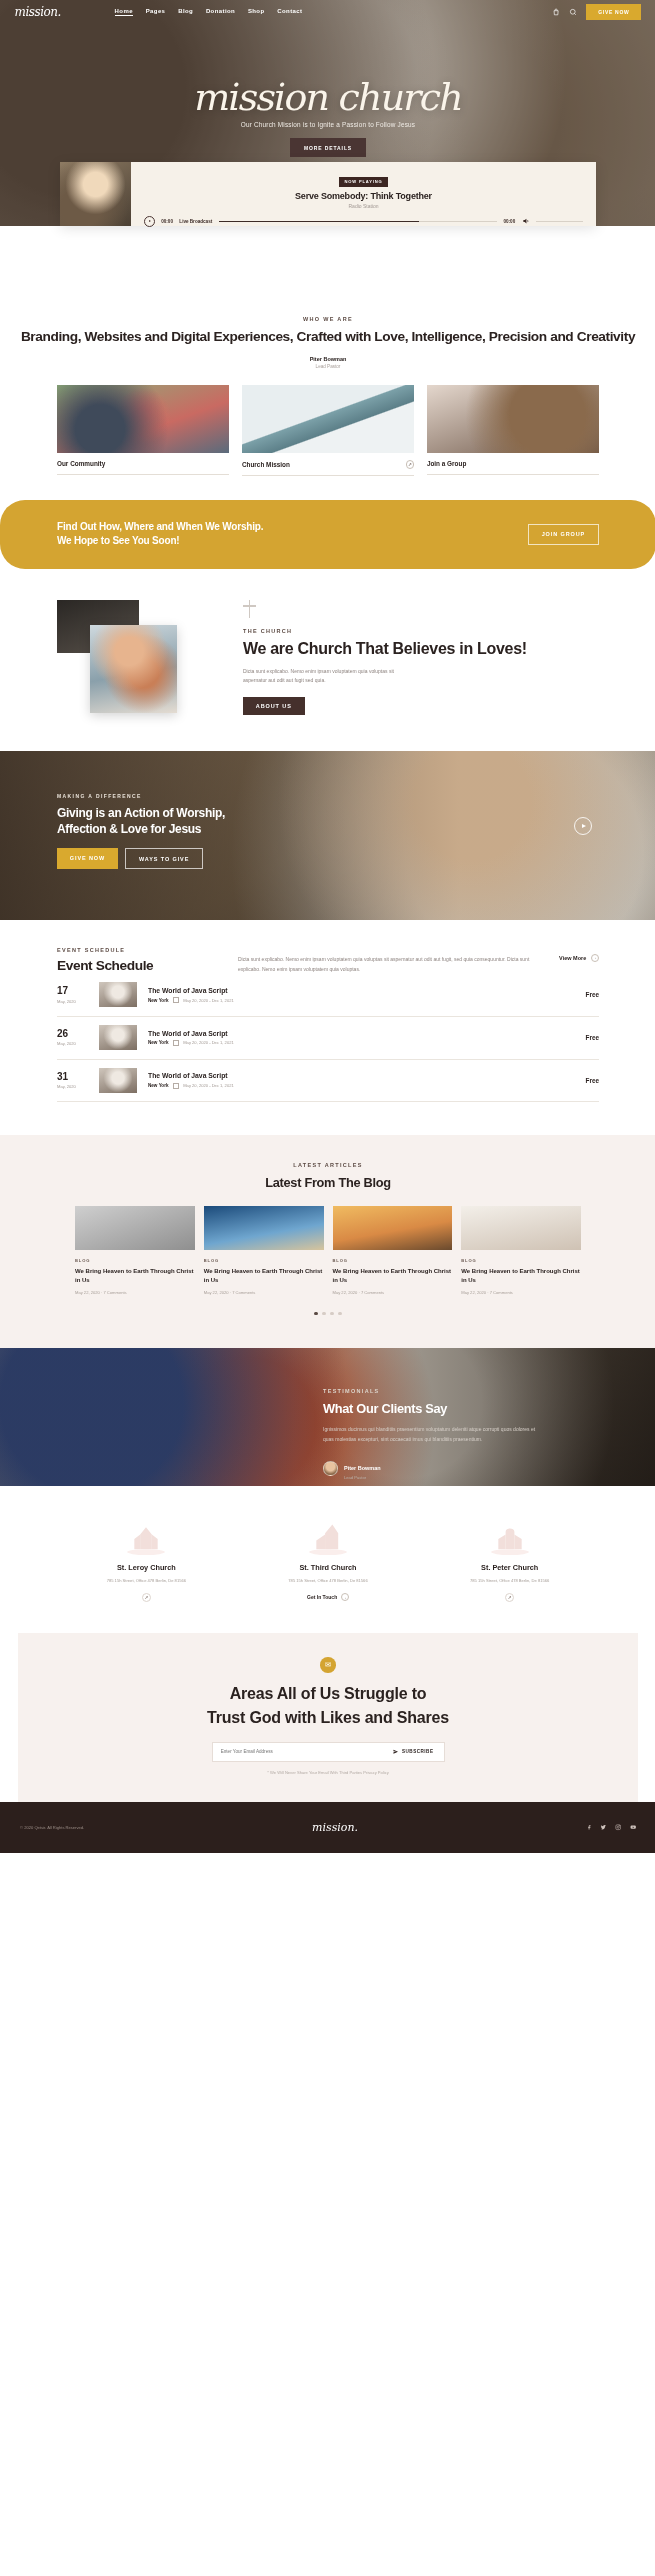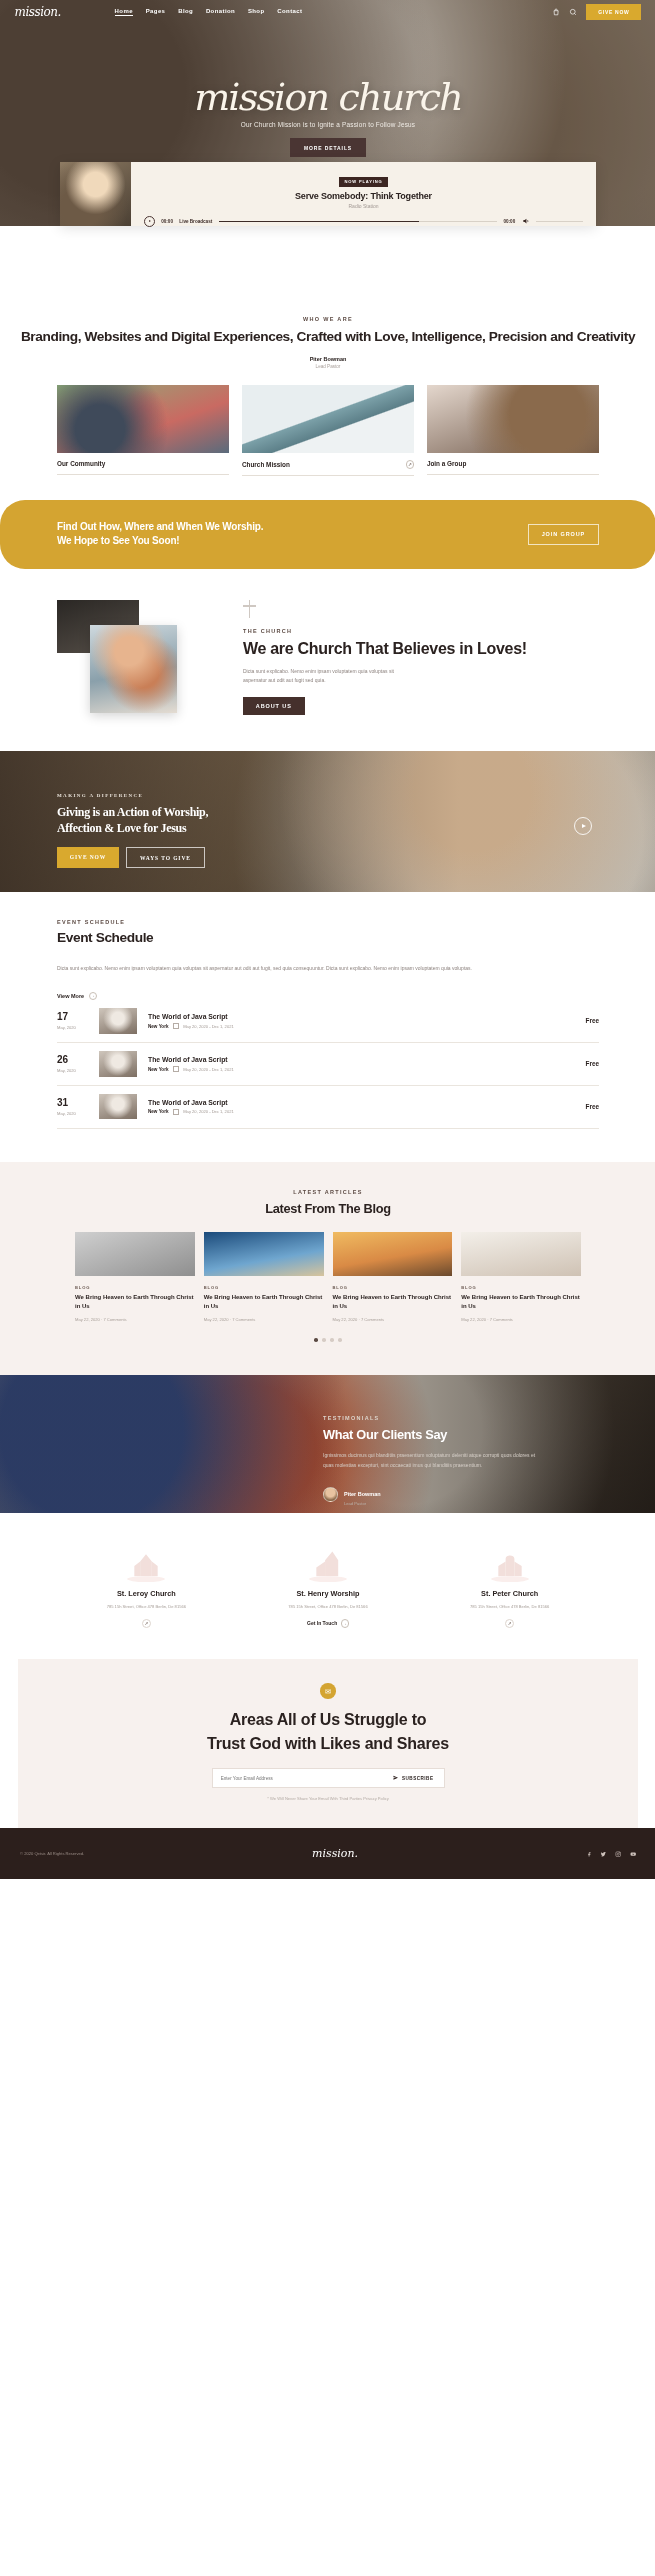--- a/index.html
+++ b/index.html
@@ -122,39 +122,38 @@
      box-shadow:0 2.7px 11px rgba(0,0,0,.18); }
   .bel-text { flex:1; padding-left:9px; }
   .cross { width:12.8px; height:18px; position:relative; margin-bottom:10px; }
   .cross i { position:absolute; background:#cfc8c2; display:block; }
   .cross i:nth-child(1){ left:5.5px; top:0; width:1.8px; height:18px; }
   .cross i:nth-child(2){ left:0; top:5.5px; width:12.8px; height:1.8px; }
   .bel-text h3 { font-size:16px; font-weight:700; line-height:1.3; margin-top:4.6px; letter-spacing:-0.3px; }
   .bel-p { font-size:5px; color:#8d837f; line-height:1.9; margin-top:7.3px; max-width:164px; }
 
   
-  .giving { position:relative; height:141px; overflow:hidden;
+  .giving { position:relative; height:169px; overflow:hidden;
     background:
       radial-gradient(circle at 72% 30%, #f2cfa8 0 12%, transparent 40%),
       radial-gradient(circle at 80% 60%, #e8e2d6 0 22%, transparent 55%),
       linear-gradient(150deg,#a98f6e,#8a7456 50%,#4e4335);
-    font-family: Liberation Serif, serif;
   }
   .giving::after { content:""; position:absolute; inset:0; background:linear-gradient(90deg,rgba(30,22,18,.72),rgba(30,22,18,.2) 70%); }
   .giving-in { position:absolute; z-index:3; left:57px; top:42px; }
   .giving-in h3 { color:#fff; font-size:12px; font-weight:700; line-height:1.35; margin-top:5.5px; letter-spacing:-0.3px; }
   .giving-eyebrow { color:#e9e2d9; font-size:5px; letter-spacing:1.4px; font-weight:700; }
   .giving-btns { display:flex; gap:7.3px; margin-top:11px; }
   .play-big { position:absolute; right:64px; top:66px; width:18px; height:18px; border-radius:50%;
     border:0.9px solid rgba(255,255,255,.85); display:flex; align-items:center; justify-content:center; z-index:3; }
   .play-big .t { width:0;height:0;border-left:4.6px solid #fff;border-top:2.7px solid transparent;border-bottom:2.7px solid transparent;margin-left:1.8px;}
 
   
   .events { background:#fff; padding:27px 57px 33px; }
-  .ev-head { display:flex; align-items:flex-start; gap:12px;flex-direction:column; }
+  .ev-head { display:flex; align-items:flex-start; gap:12px; }
   .ev-head h2 { font-size:13.7px; font-weight:700; margin-top:4.6px; letter-spacing:-0.4px; }
   .ev-desc { font-size:5px; color:#8d837f; line-height:2; flex:1; padding-top:6.4px; }
   .view-more { display:flex; align-items:center; gap:4.6px; font-size:5.5px; font-weight:700; padding-top:6.4px; }
   .ev-row { display:flex; align-items:center; gap:11px; padding:8.2px 0; border-bottom:0.9px solid #eae5de; }
   .ev-date { width:31px; flex:none; }
   .ev-day { font-size:10px; font-weight:700; line-height:1; }
   .ev-mon { font-size:4.1px; color:#a39a95; margin-top:2.7px; }
   .ev-thumb { width:38px; height:25.5px; flex:none;
      background:radial-gradient(circle at 50% 40%, #efe9e2 0 25%, transparent 60%),linear-gradient(160deg,#cfc6bc,#7d6f63); }
   .ev-mid { flex:1; }
@@ -501,21 +500,21 @@
       <div class="ch-circle">↗</div>
     </div>
     <div class="ch">
       <div class="ch-ico">
         <svg viewBox="0 0 60 48" fill="#f2dfdb">
             <path d="M34 2v8M30 6h8M26 18l10-12 8 12v22H26z"></path>
             <path d="M14 28l12-8v20H14z"></path>
             <ellipse cx="30" cy="44" rx="26" ry="4" fill="#faeeec"></ellipse>
           </svg>
       </div>
-      <div class="ch-name">St. Henry Worship</div>
+      <div class="ch-name">St. Third Church</div>
       <div class="ch-addr">785 15h Street, Office 478
 Berlin, De 81566</div>
       <div class="ch-link">
         <span>Get In Touch</span>
         <span class="arrow-circle">→</span>
       </div>
     </div>
     <div class="ch">
       <div class="ch-ico">
         <svg viewBox="0 0 60 48" fill="#f2dfdb">

